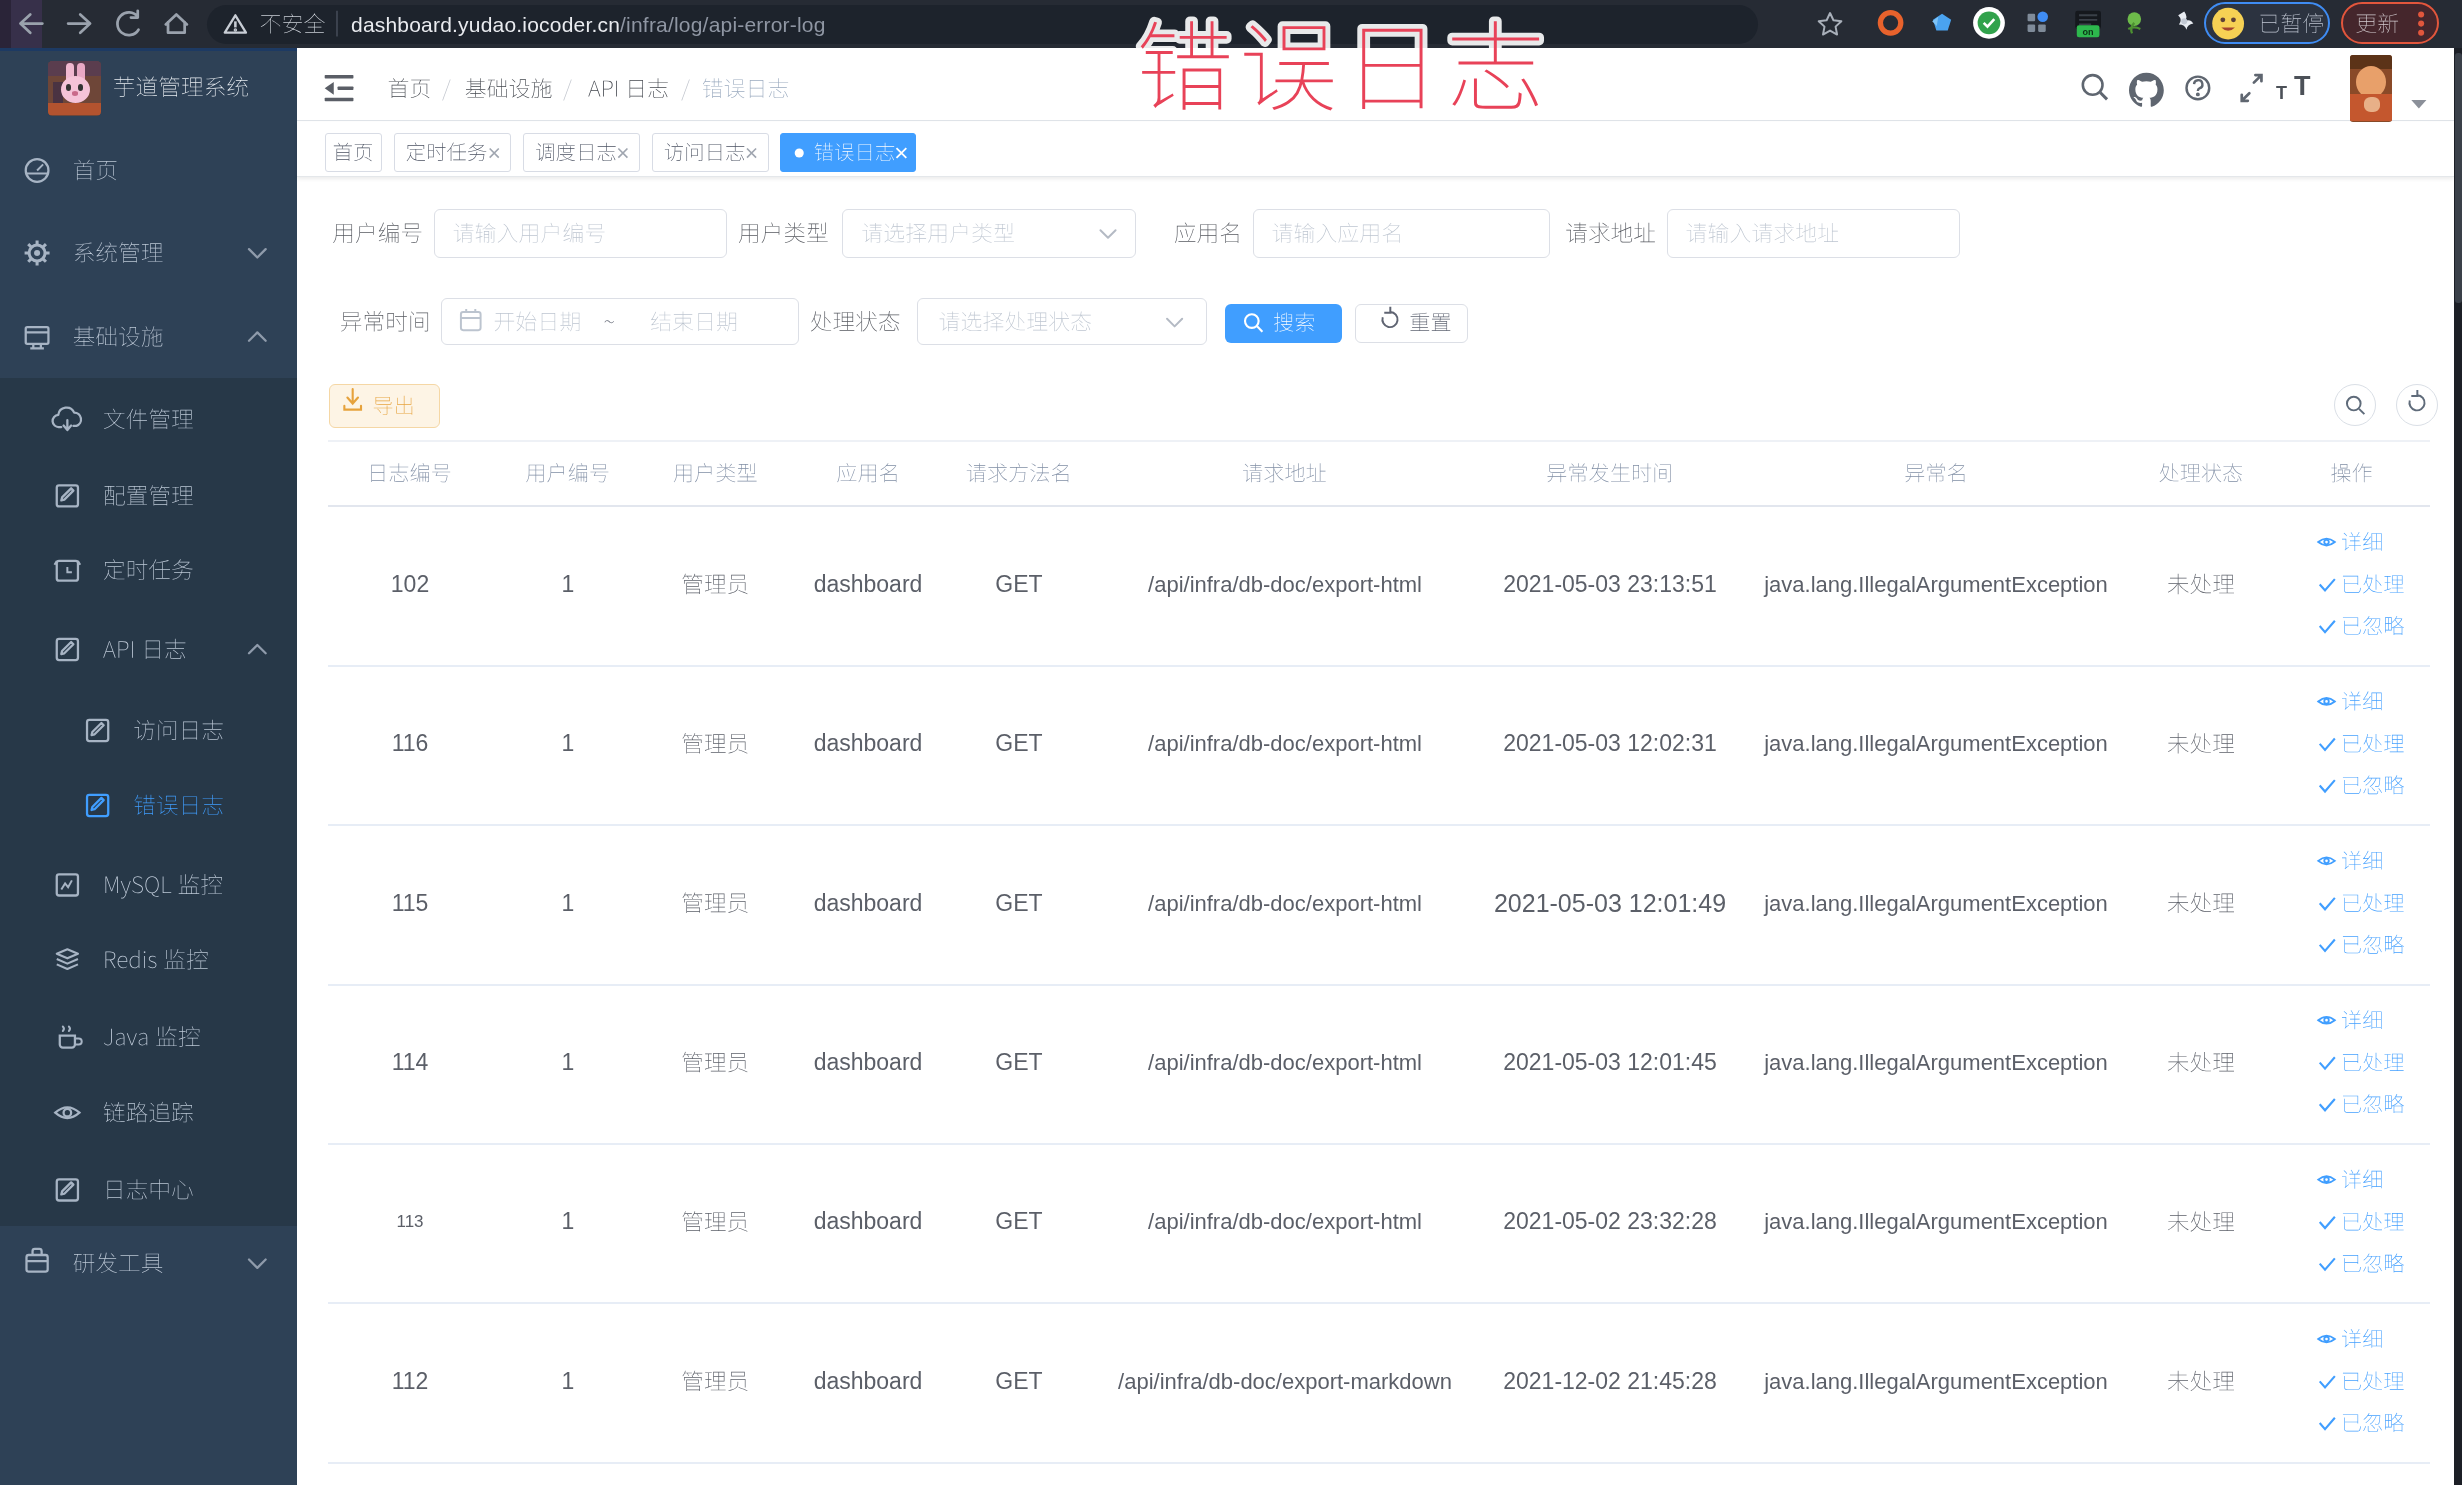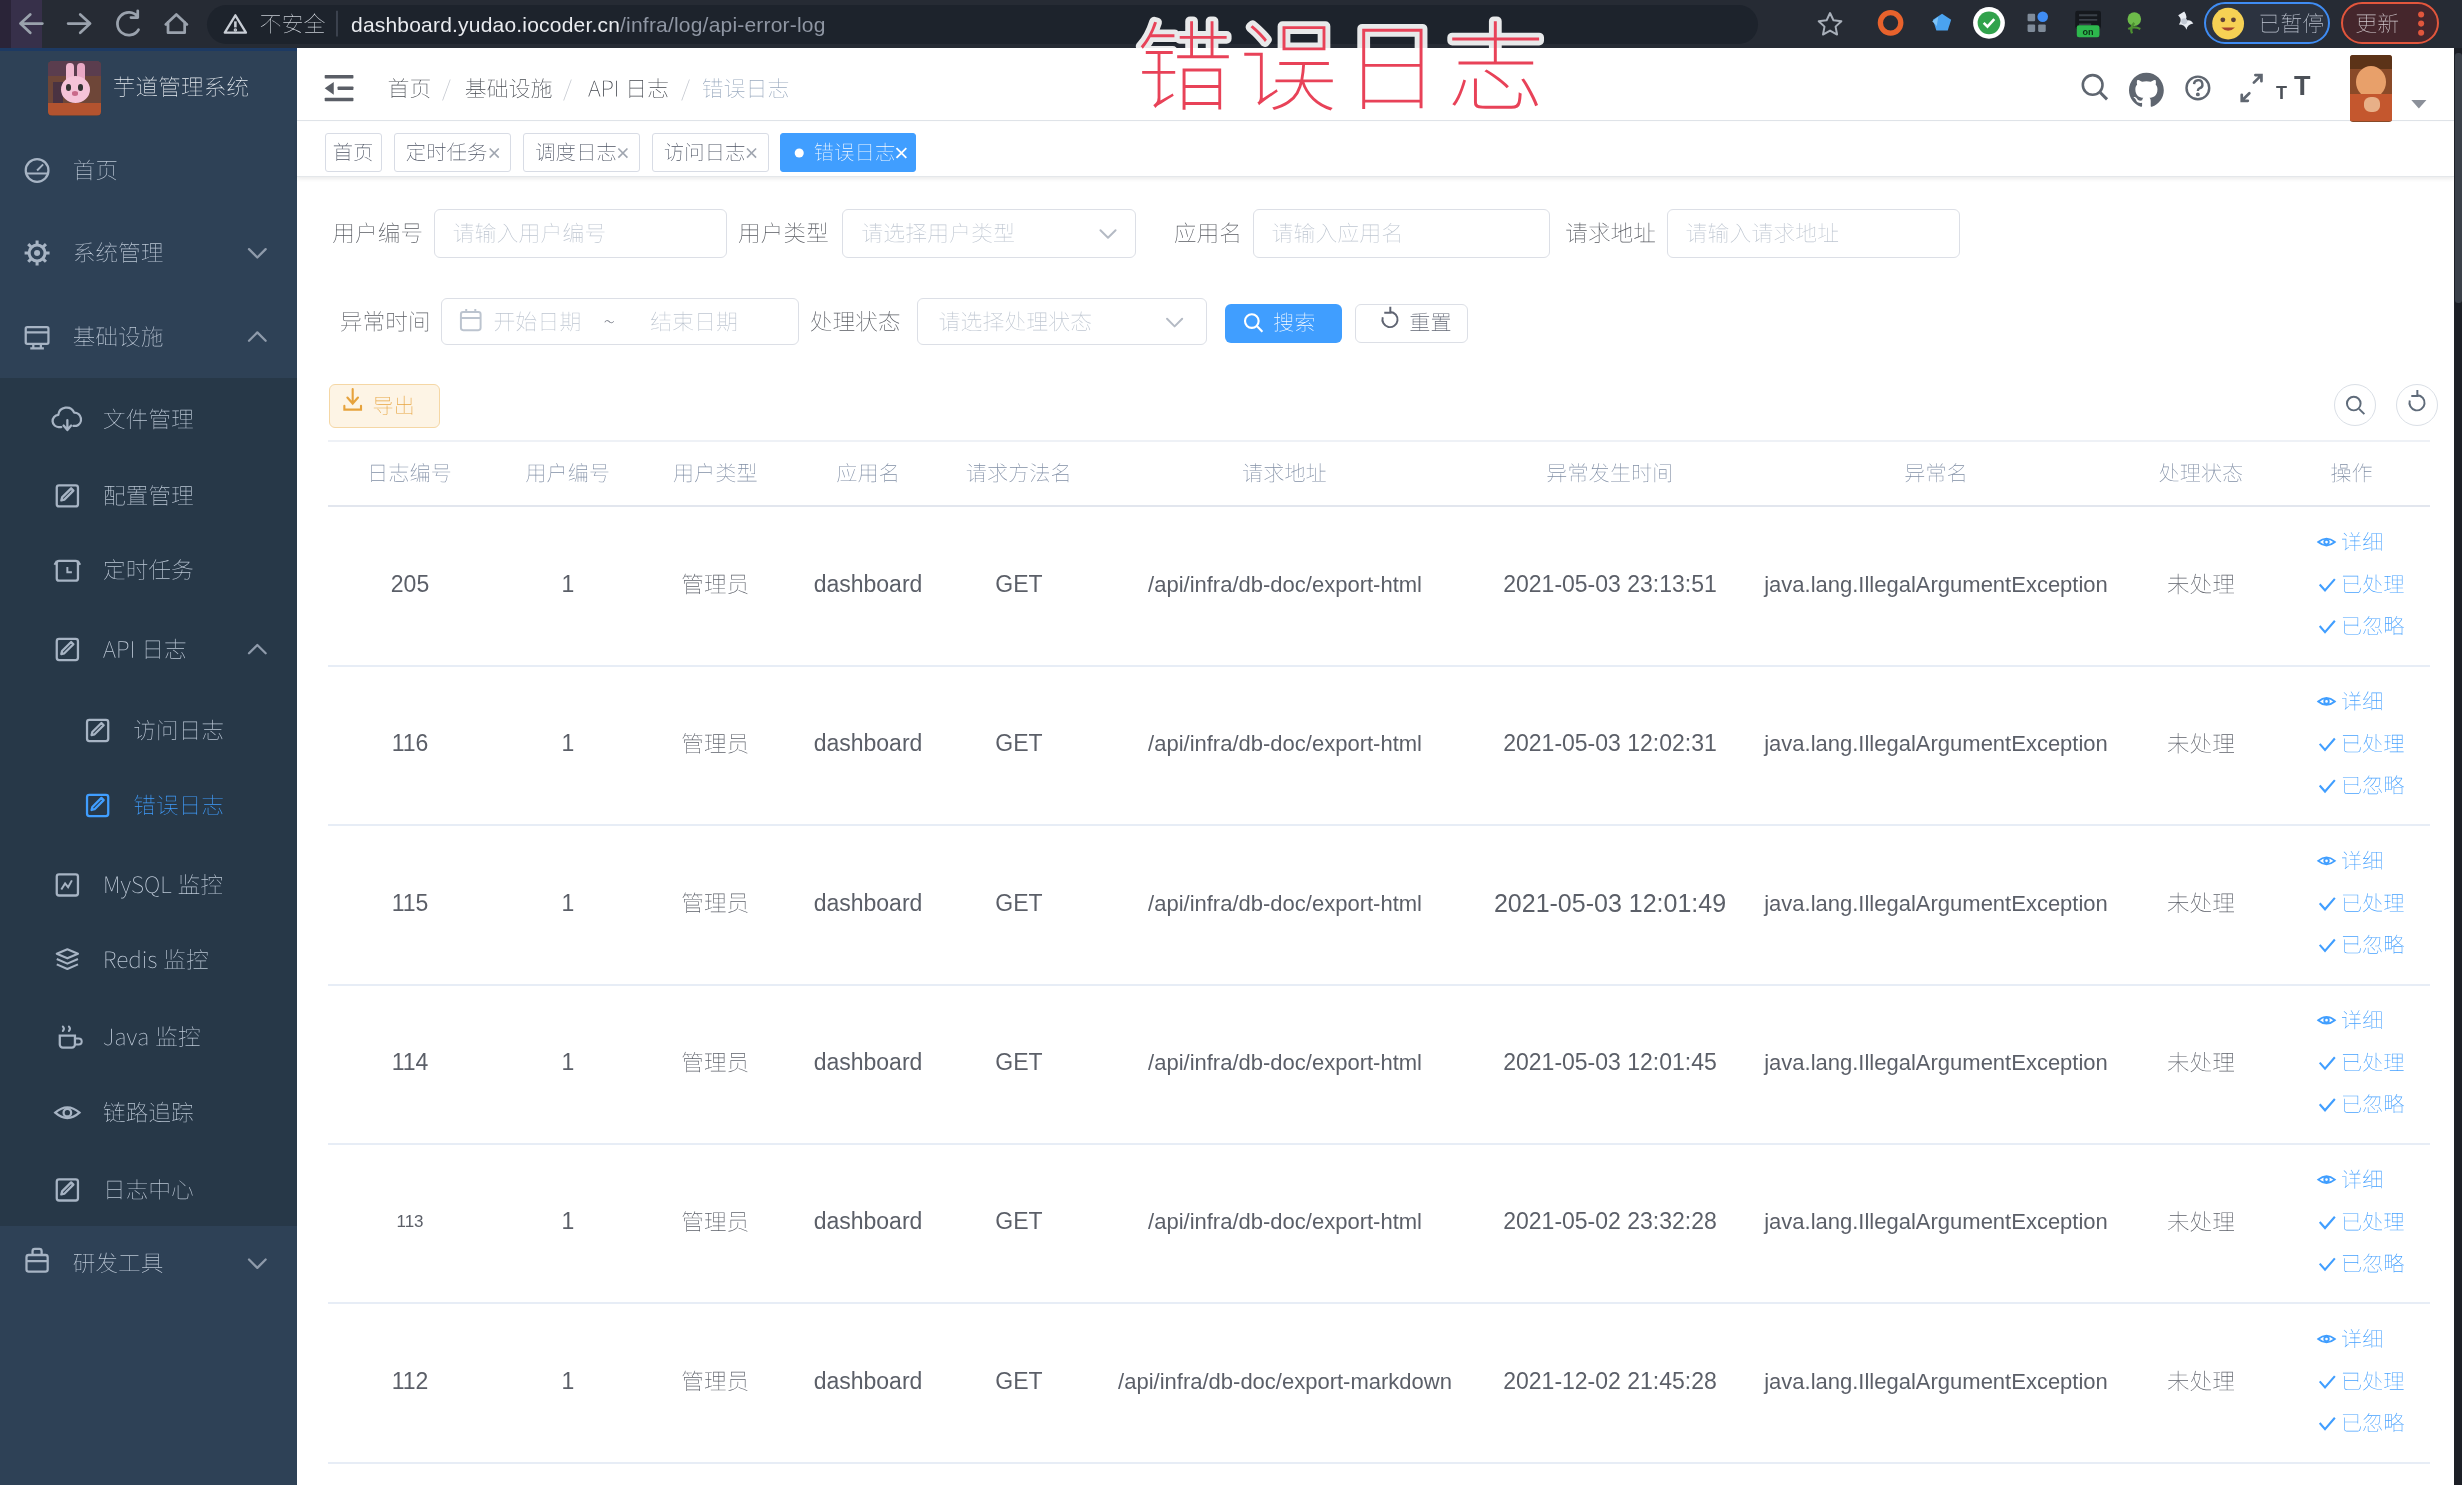--- a/index.html
+++ b/index.html
@@ -55,21 +55,21 @@
 <div class="abs" style="left:2334px;top:384px;width:42px;height:42px;background:#fff;border:1.5px solid #dadfe6;border-radius:50%;box-sizing:border-box"></div>
 <div class="abs" style="left:2396px;top:384px;width:42px;height:42px;background:#fff;border:1.5px solid #dadfe6;border-radius:50%;box-sizing:border-box"></div>
 <div class="abs" style="left:328px;top:440px;width:2102px;height:1.5px;background:#eef1f6"></div>
 <div class="abs" style="left:328px;top:505px;width:2102px;height:1.5px;background:#e2e6ee"></div>
 <div class="abs" style="left:328px;top:665px;width:2102px;height:1.5px;background:#e7edf6"></div>
 <div class="abs" style="left:328px;top:824px;width:2102px;height:1.5px;background:#e7edf6"></div>
 <div class="abs" style="left:328px;top:984px;width:2102px;height:1.5px;background:#e7edf6"></div>
 <div class="abs" style="left:328px;top:1143px;width:2102px;height:1.5px;background:#e7edf6"></div>
 <div class="abs" style="left:328px;top:1302px;width:2102px;height:1.5px;background:#e7edf6"></div>
 <div class="abs" style="left:328px;top:1462px;width:2102px;height:1.5px;background:#e7edf6"></div>
-<div class="abs lat" style="left:410px;top:568px;font-size:23px;color:#5b5f68;line-height:33px;text-align:center;transform:translateX(-50%);letter-spacing:0">205</div>
+<div class="abs lat" style="left:410px;top:568px;font-size:23px;color:#5b5f68;line-height:33px;text-align:center;transform:translateX(-50%);letter-spacing:0">102</div>
 <div class="abs lat" style="left:568px;top:568px;font-size:23px;color:#5b5f68;line-height:33px;text-align:center;transform:translateX(-50%);letter-spacing:0">1</div>
 <div class="abs lat" style="left:868px;top:568px;font-size:23px;color:#5b5f68;line-height:33px;text-align:center;transform:translateX(-50%);letter-spacing:0">dashboard</div>
 <div class="abs lat" style="left:1019px;top:568px;font-size:23px;color:#5b5f68;line-height:33px;text-align:center;transform:translateX(-50%);letter-spacing:0">GET</div>
 <div class="abs lat" style="left:1285px;top:568px;font-size:22px;color:#5b5f68;line-height:33px;text-align:center;transform:translateX(-50%);letter-spacing:0">/api/infra/db-doc/export-html</div>
 <div class="abs lat" style="left:1610px;top:568px;font-size:23px;color:#5b5f68;line-height:33px;text-align:center;transform:translateX(-50%);letter-spacing:0">2021-05-03 23:13:51</div>
 <div class="abs lat" style="left:1936px;top:568px;font-size:22px;color:#5b5f68;line-height:33px;text-align:center;transform:translateX(-50%);letter-spacing:0">java.lang.IllegalArgumentException</div>
 <div class="abs lat" style="left:410px;top:727px;font-size:23px;color:#5b5f68;line-height:33px;text-align:right;transform:translateX(-50%);letter-spacing:0">116</div>
 <div class="abs lat" style="left:568px;top:727px;font-size:23px;color:#5b5f68;line-height:33px;text-align:center;transform:translateX(-50%);letter-spacing:0">1</div>
 <div class="abs lat" style="left:868px;top:727px;font-size:23px;color:#5b5f68;line-height:33px;text-align:center;transform:translateX(-50%);letter-spacing:0">dashboard</div>
 <div class="abs lat" style="left:1019px;top:727px;font-size:23px;color:#5b5f68;line-height:33px;text-align:center;transform:translateX(-50%);letter-spacing:0">GET</div>

